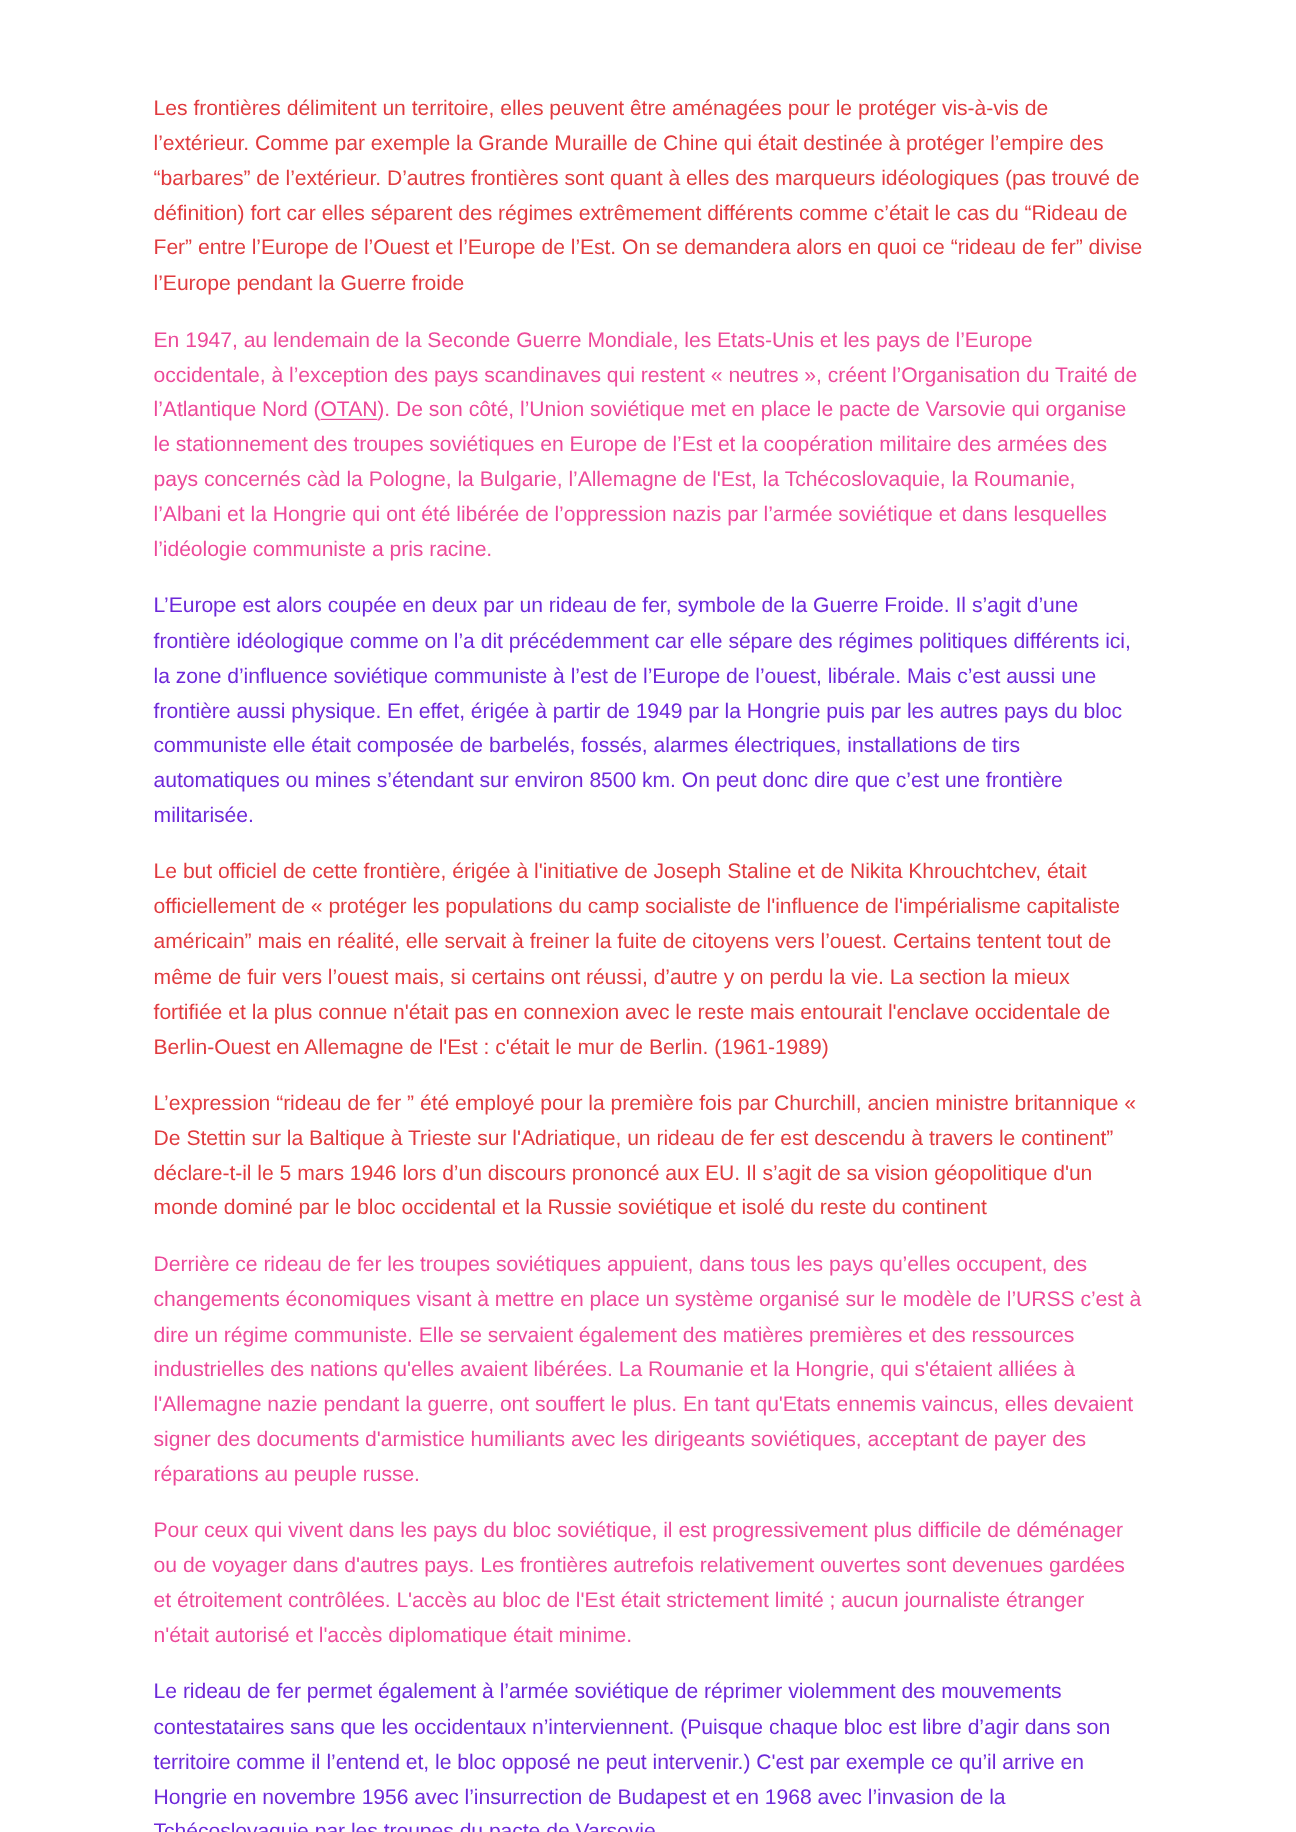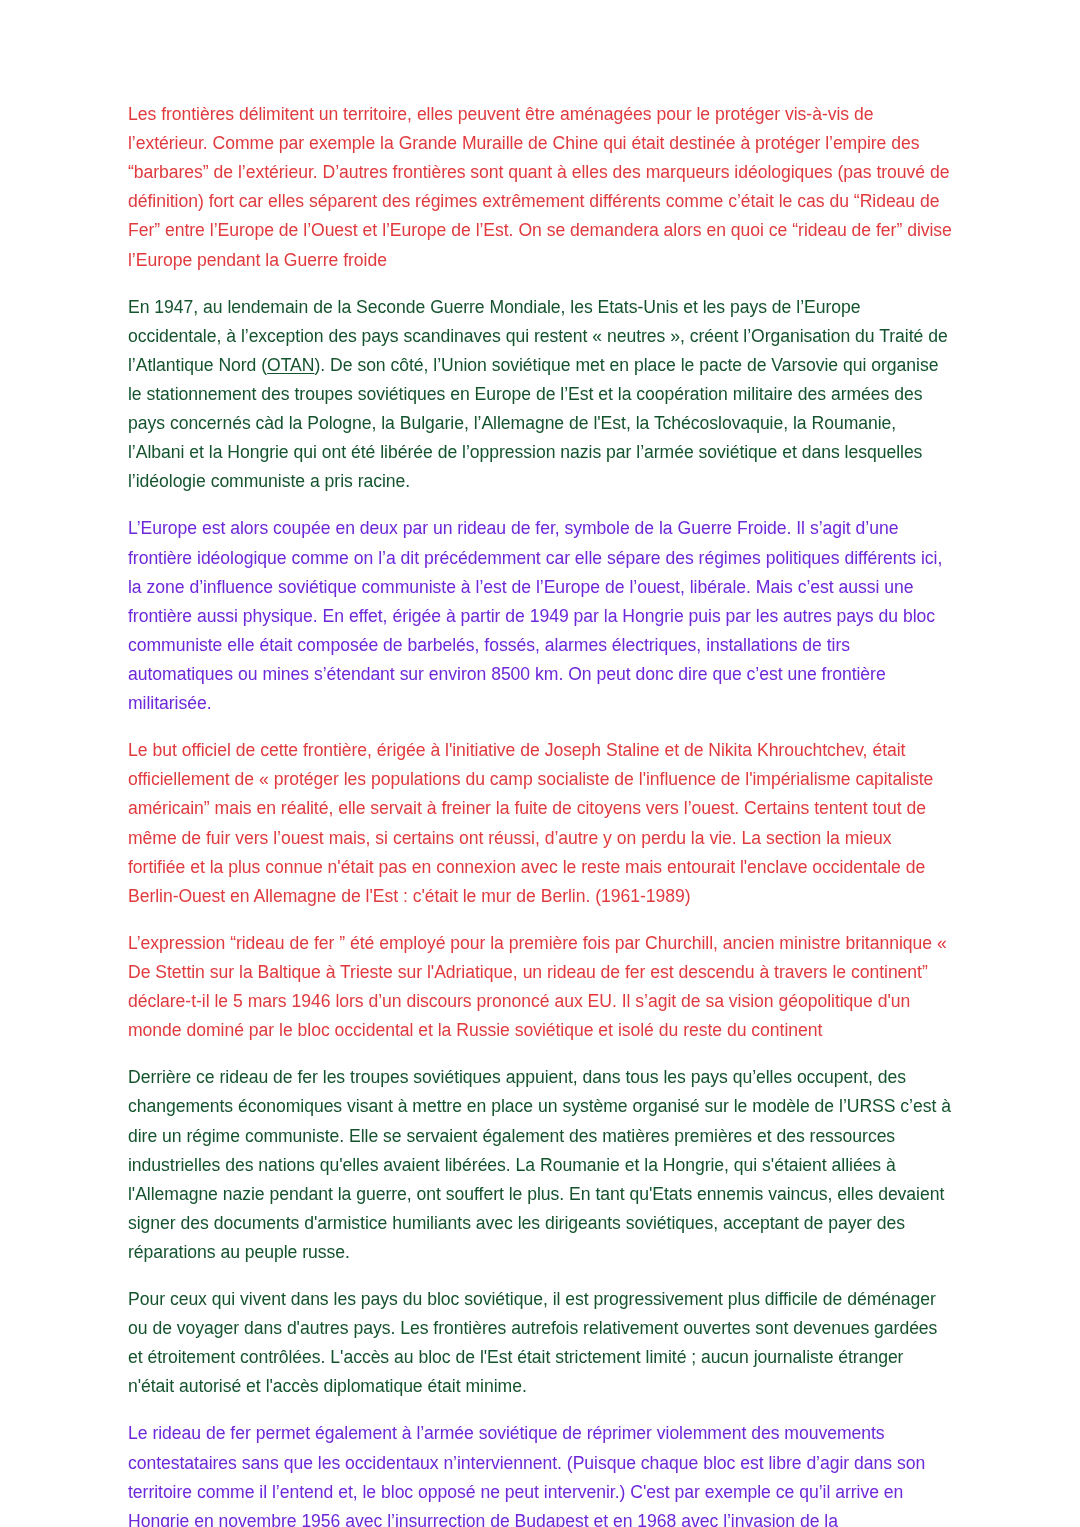--- a/index.html
+++ b/index.html
@@ -15,42 +15,42 @@
     font-family: "Liberation Sans", sans-serif;
     -webkit-font-smoothing: antialiased;
   }
 
   .page {
     position: relative;
     width: 1080px;
     height: 1527px;
     background: #ffffff;
     box-sizing: border-box;
-    padding: 100px 128px 0 128px;
+    padding: 76px 128px 0 128px;
   }
 
   .doc-body {
     width: 824px;
   }
 
   p.para {
     margin: 0 0 18px 0;
     font-size: 17.6px;
     line-height: 1.655;
     letter-spacing: -0.05px;
     text-align: left;
     word-spacing: 0.1px;
   }
 
   p.para:last-child {
     margin-bottom: 0;
   }
 
   .c-red   { color: #E03A3E; }
-  .c-black { color: #14532d; }
+  .c-black { color: #ec4899; }
   .c-blue  { color: #6d28d9; }
 
   .u { text-decoration: underline; text-decoration-thickness: 1px; text-underline-offset: 2px; }
 </style>
 </head>
 <body>
 
 <div class="page">
   <div class="doc-body">
 

